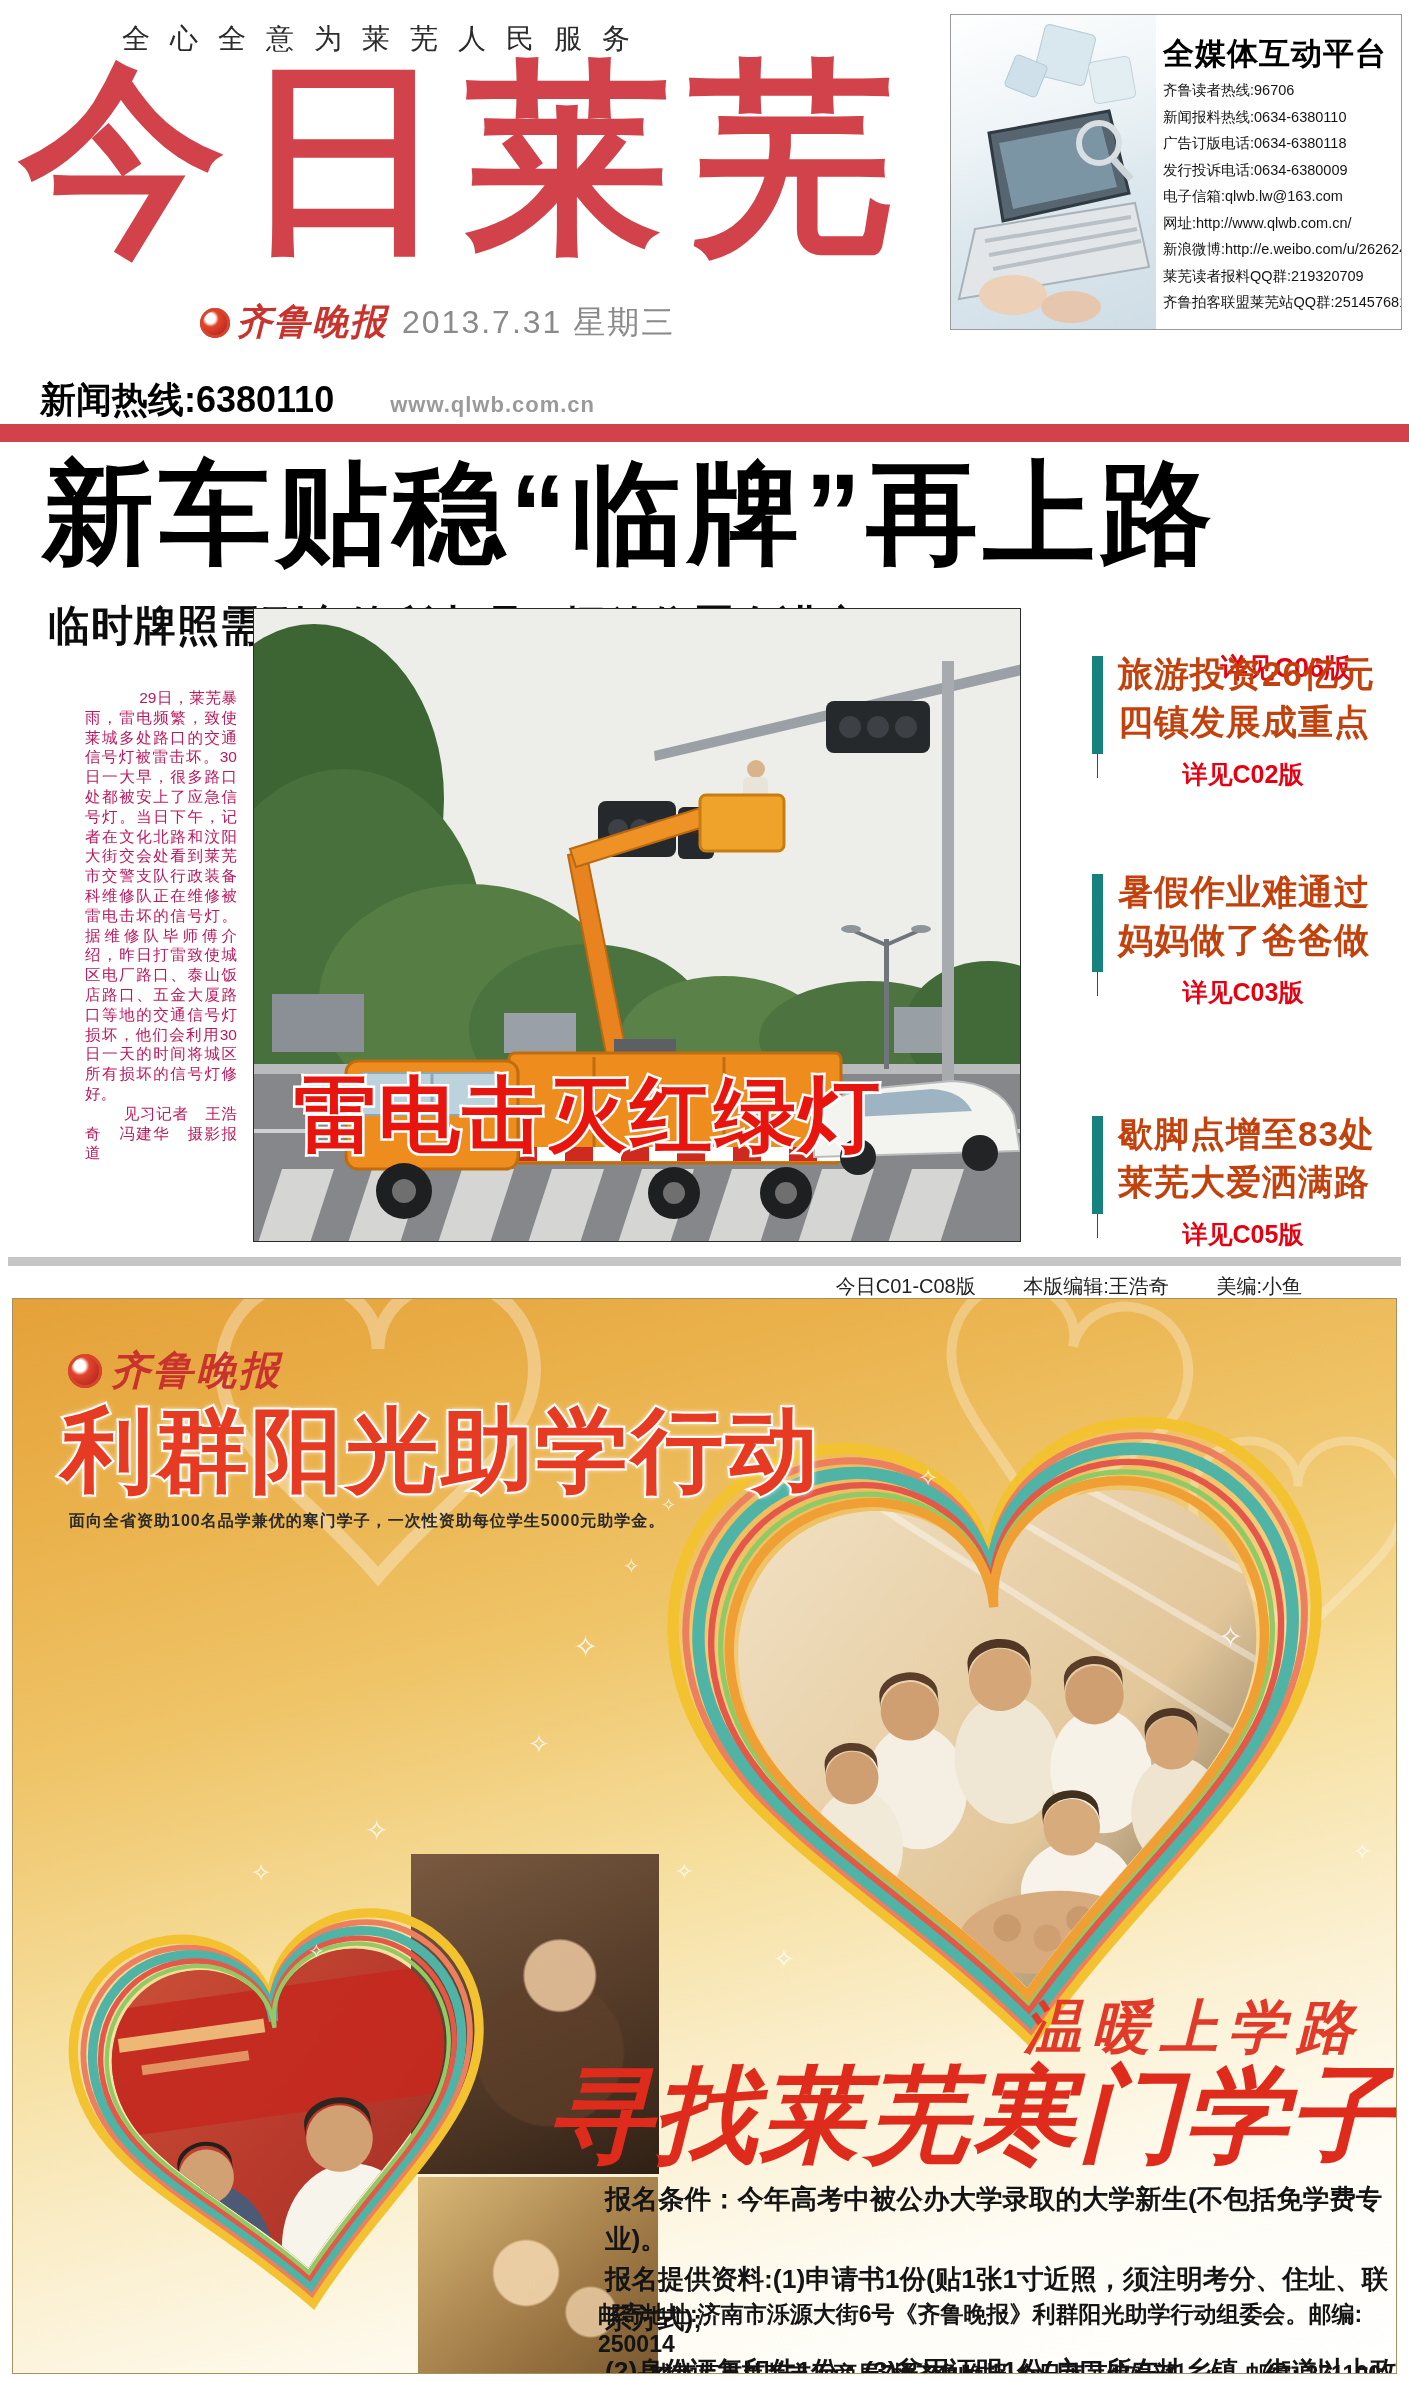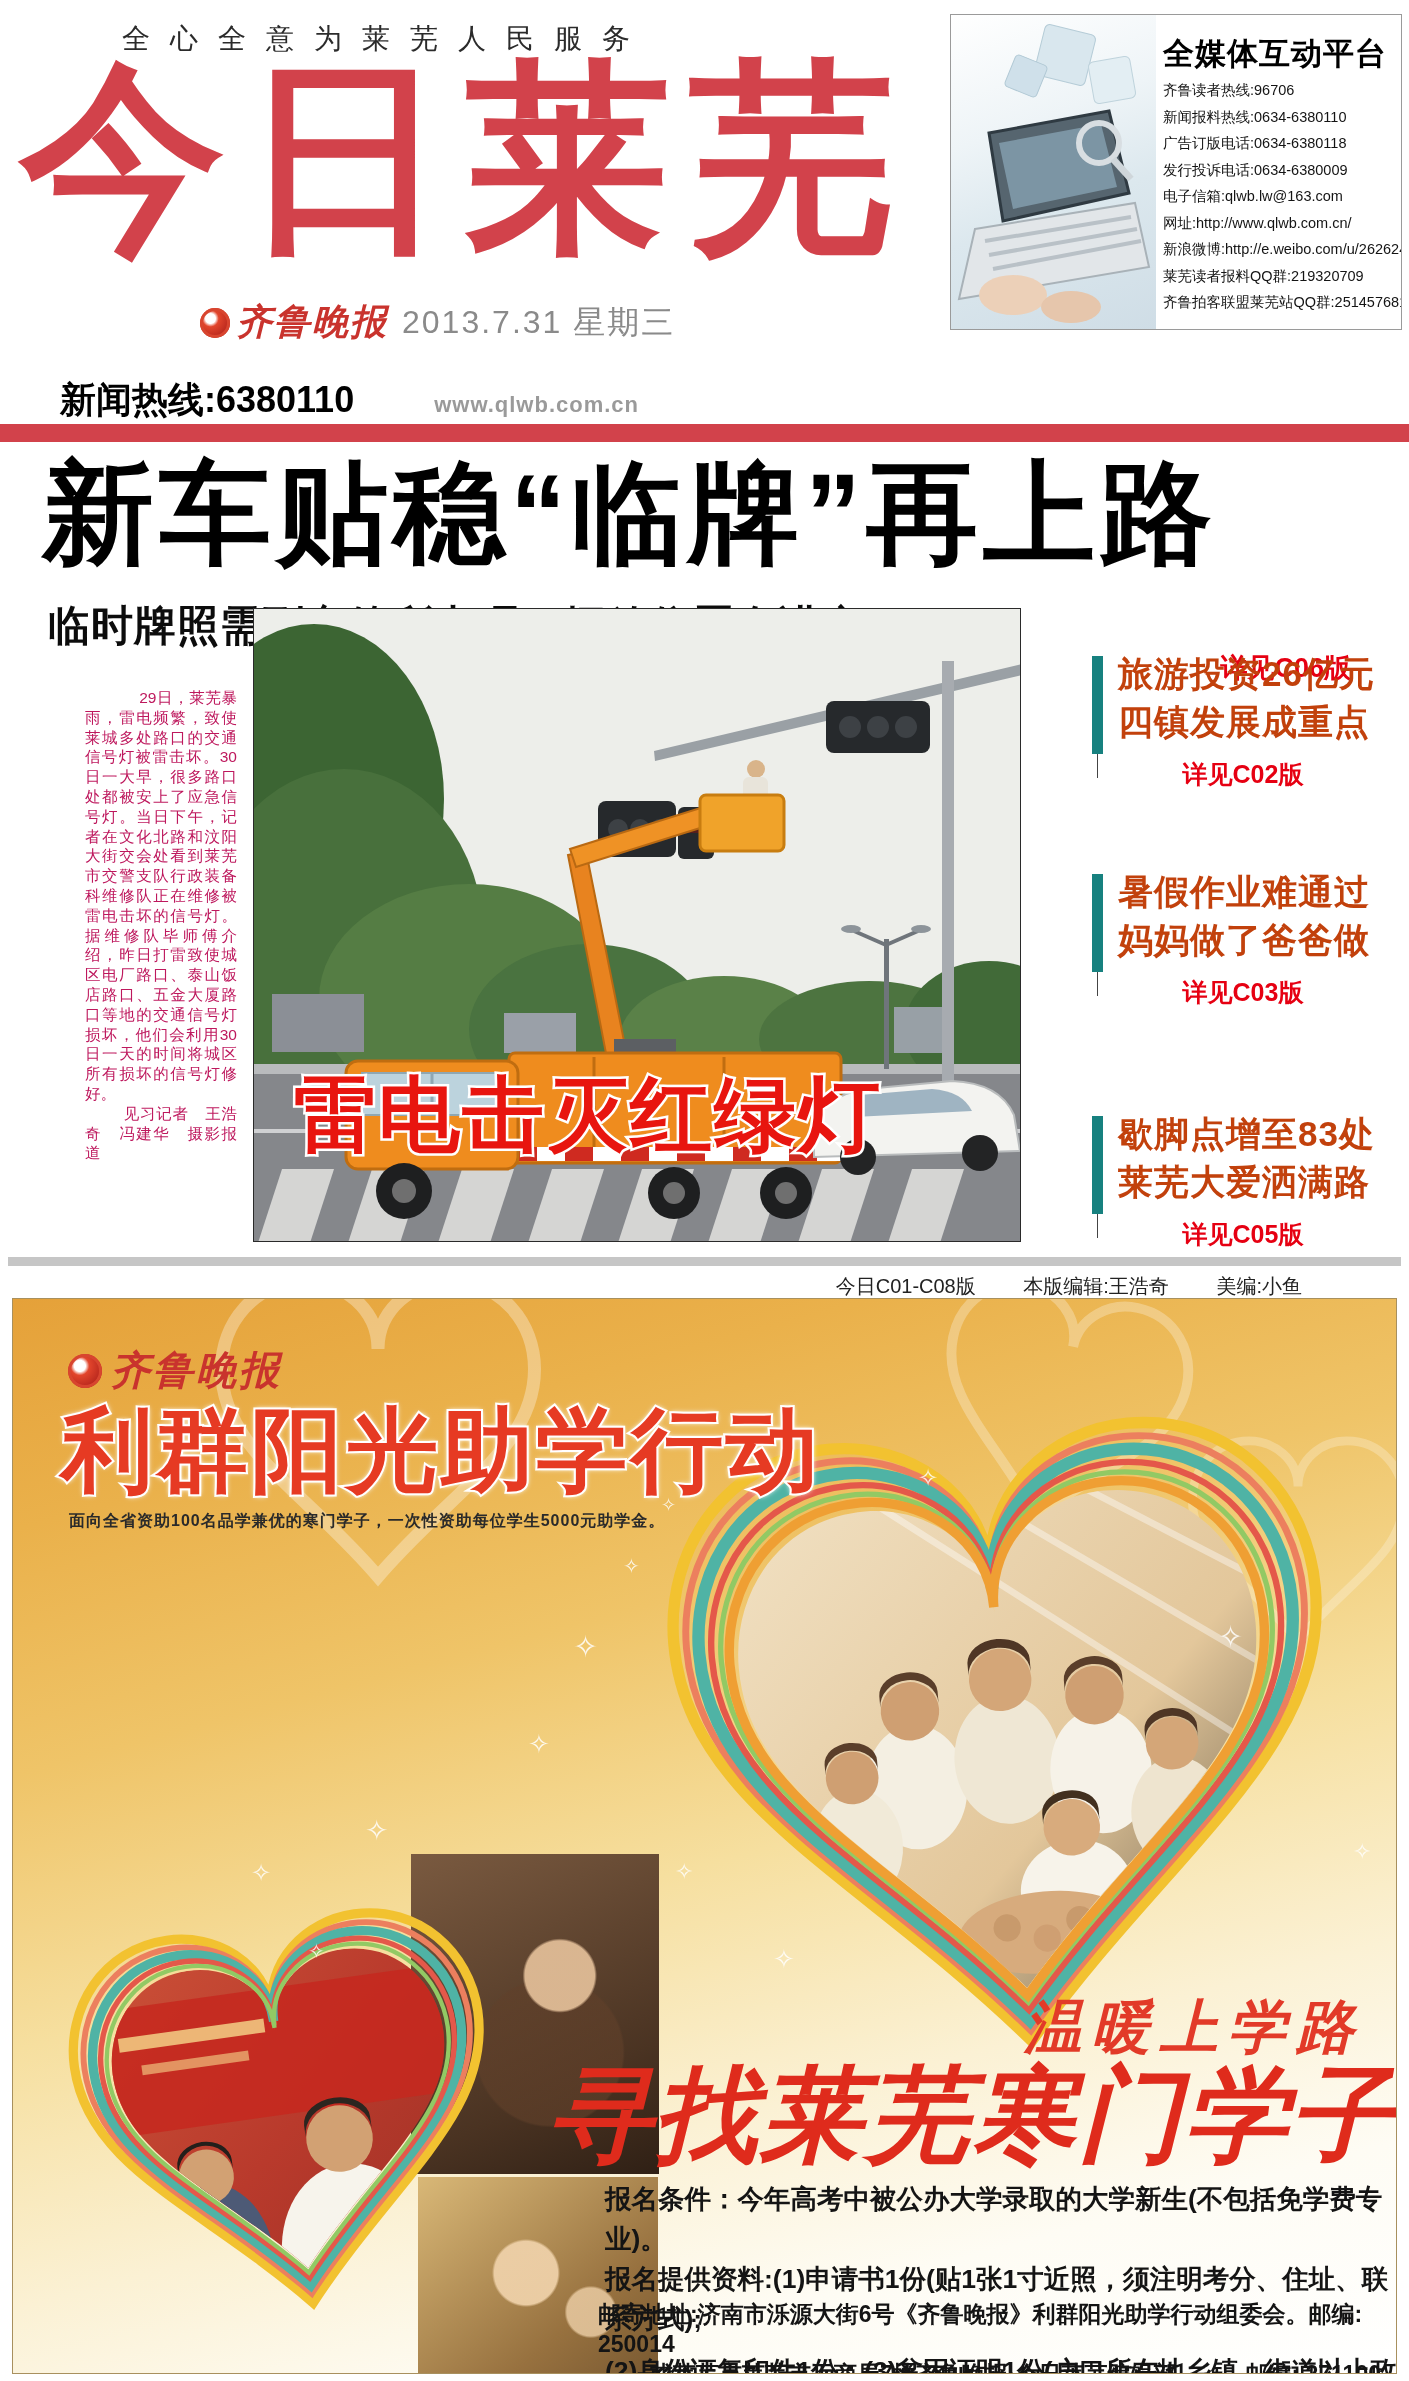--- a/index.html
+++ b/index.html
@@ -14,21 +14,21 @@
   .slogan { left:122px; top:20px; font-size:28px; letter-spacing:20px; color:#2b2b2b; font-weight:400; }
   .masthead { left:20px; top:50px; font-size:205px; line-height:1.05; font-weight:900; color:#d2424b; letter-spacing:18px; }
   .dateline { left:200px; top:298px; display:flex; align-items:center; gap:14px; }
   .qilu-logo { display:inline-flex; align-items:center; gap:6px;
     font-family:"Liberation Serif","DejaVu Serif",serif; font-style:italic; font-weight:700;
     font-size:36px; color:#c9332d; letter-spacing:2px; }
   .qilu-ring { width:30px; height:30px; border-radius:50%;
     background:radial-gradient(circle at 35% 35%, #ffffff 0 18%, #e2452c 30%, #b4251c 75%, #8e1812 100%);
     box-shadow:inset 0 0 0 3px #d8452f; }
   .dateline .date { font-size:32px; color:#8a8a8a; letter-spacing:2px; }
-  .hotlines { left:40px; top:376px; display:flex; align-items:baseline; gap:80px; font-weight:700; font-size:36px; color:#000;margin-left:20px; }
+  .hotlines { left:40px; top:376px; display:flex; align-items:baseline; gap:56px; font-weight:700; font-size:36px; color:#000; }
   .hotlines .site { font-size:22px; color:#9a9a9a; letter-spacing:1px; }
   .red-bar { left:0; top:424px; width:1409px; height:18px; background:#d2424b; }
 
   
   .media-box { left:950px; top:14px; width:452px; height:316px; border:1px solid #9a9a9a; background:#fff; overflow:hidden; }
   .media-photo { position:absolute; left:0; top:0; width:205px; height:314px;
     background:linear-gradient(160deg,#ffffff 0%,#eef4f7 35%,#dce8ee 60%,#cfdde6 100%); }
   .media-title { position:absolute; left:212px; top:18px; font-size:31px; font-weight:900; color:#000; letter-spacing:1px; }
   .media-lines { position:absolute; left:212px; top:62px; font-size:14.5px; line-height:26.5px; color:#141414; white-space:nowrap; }
 

